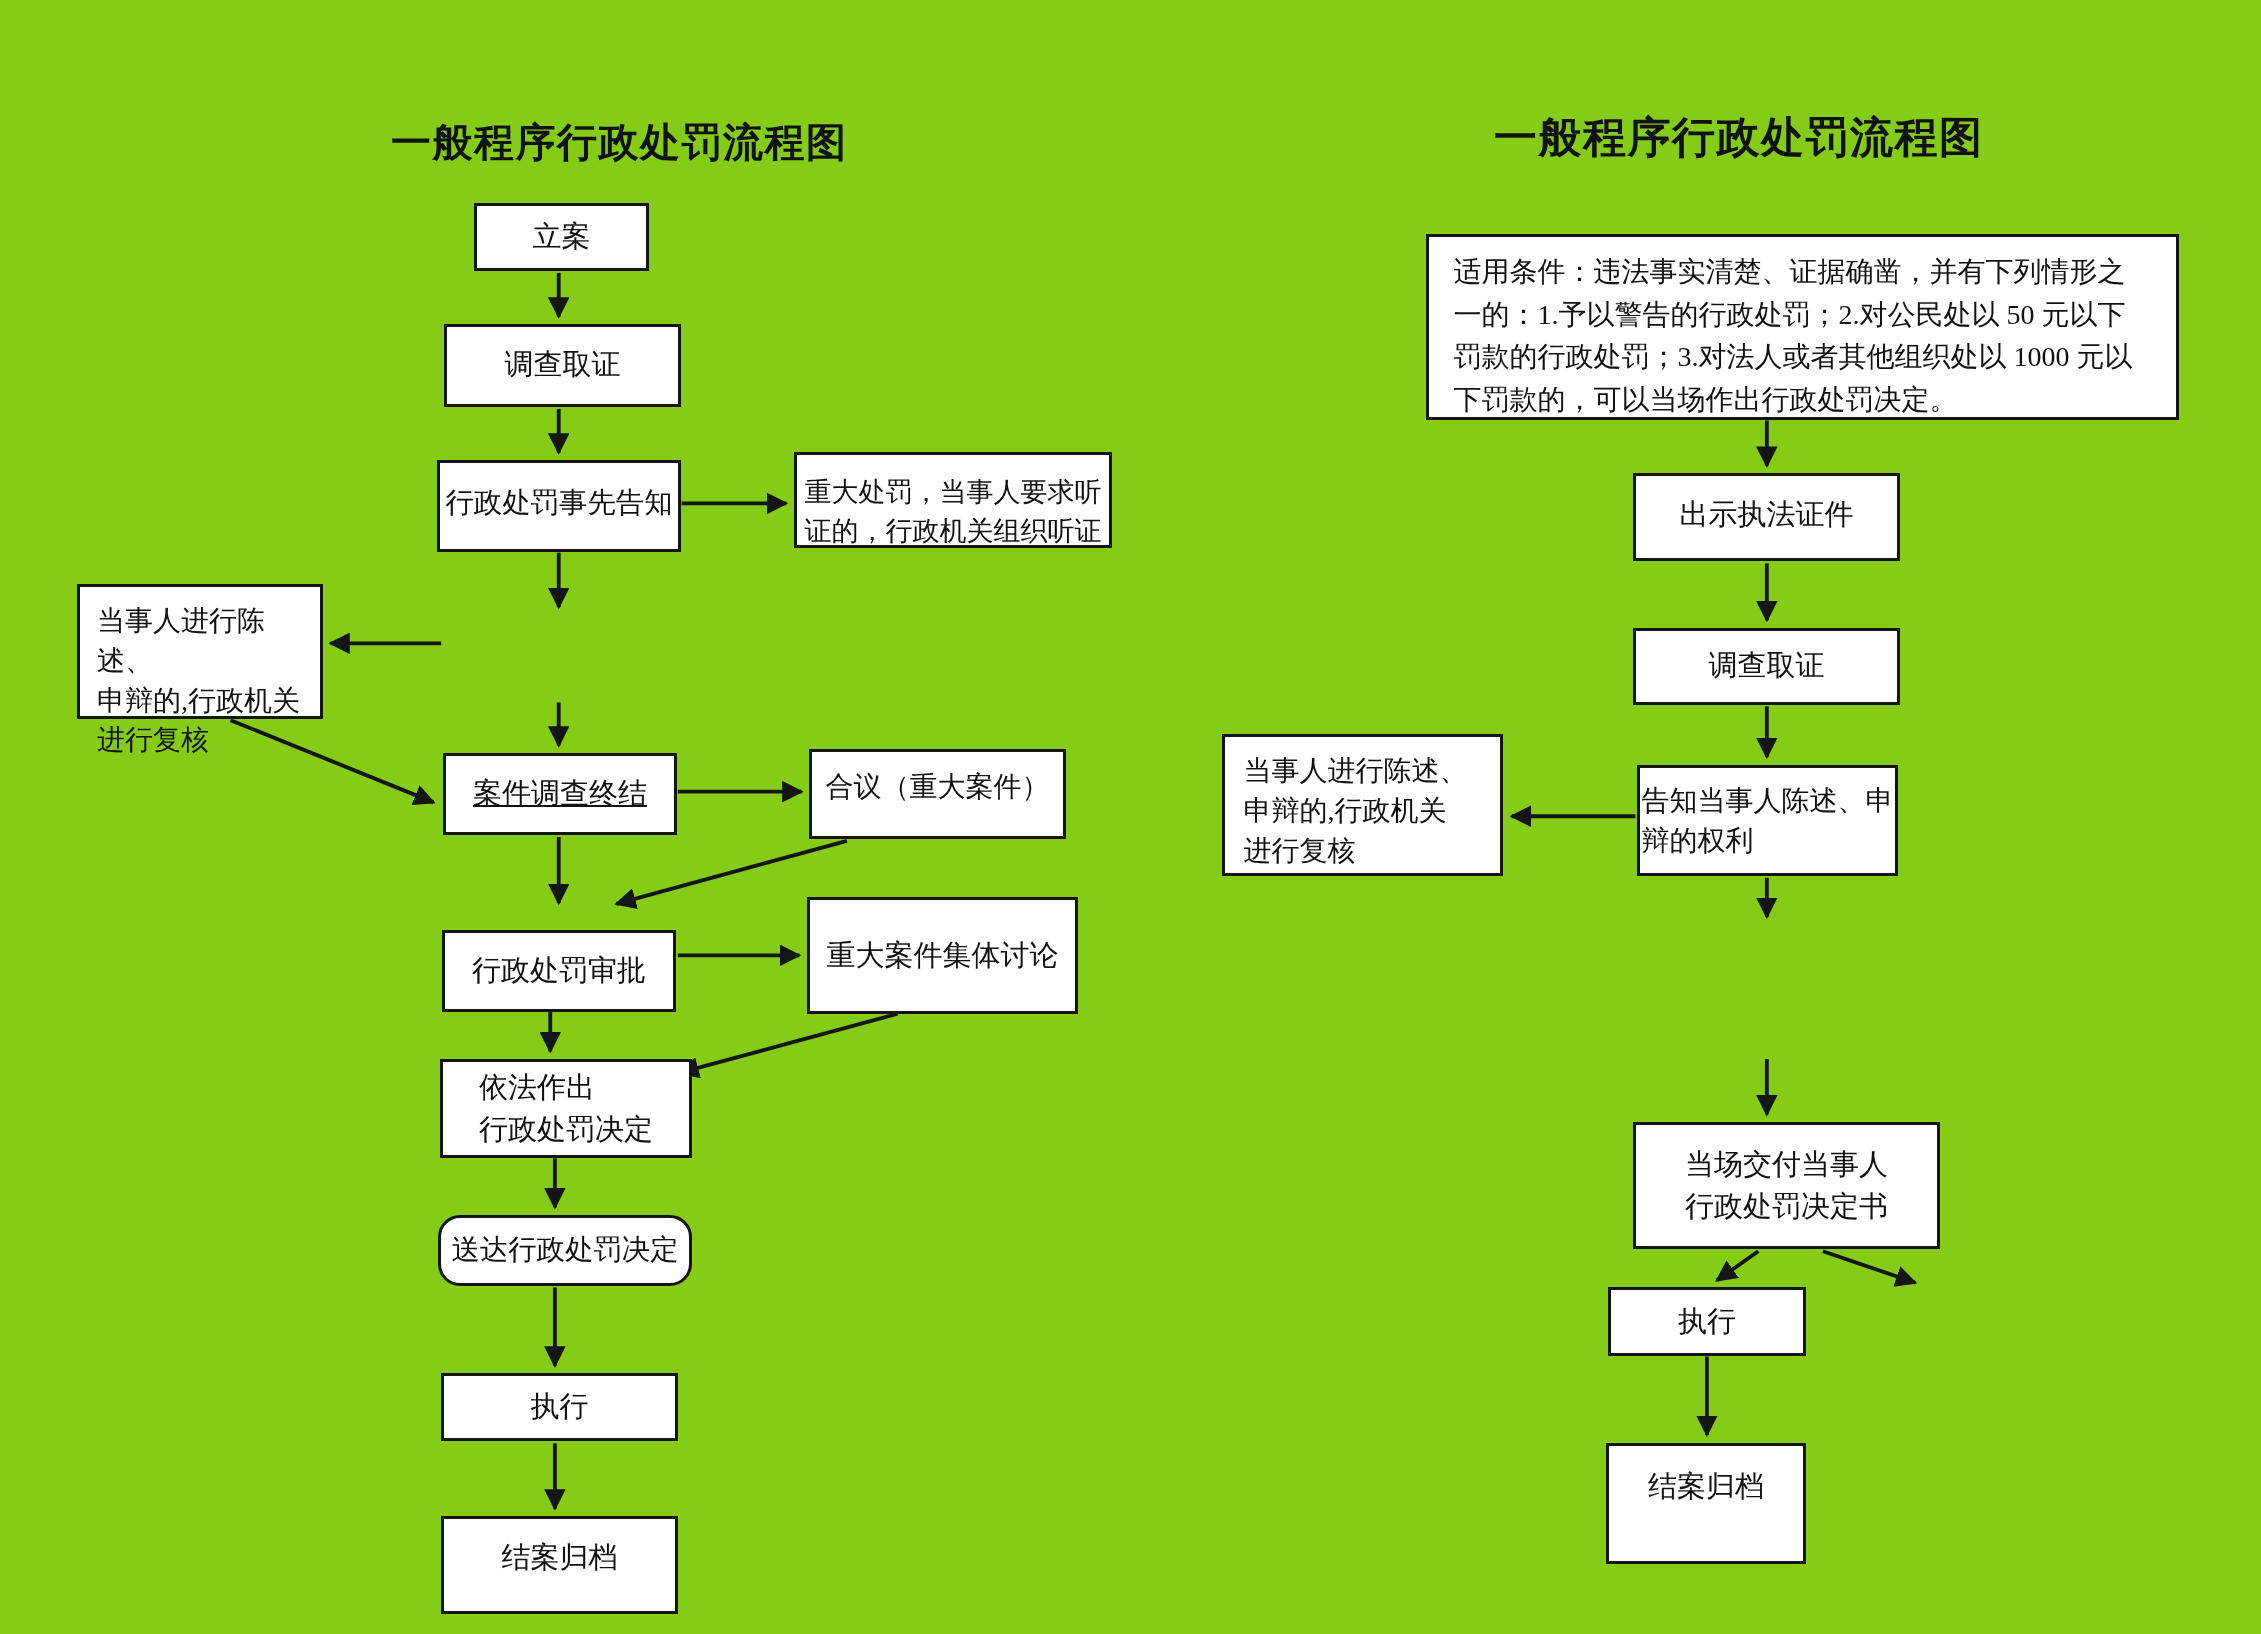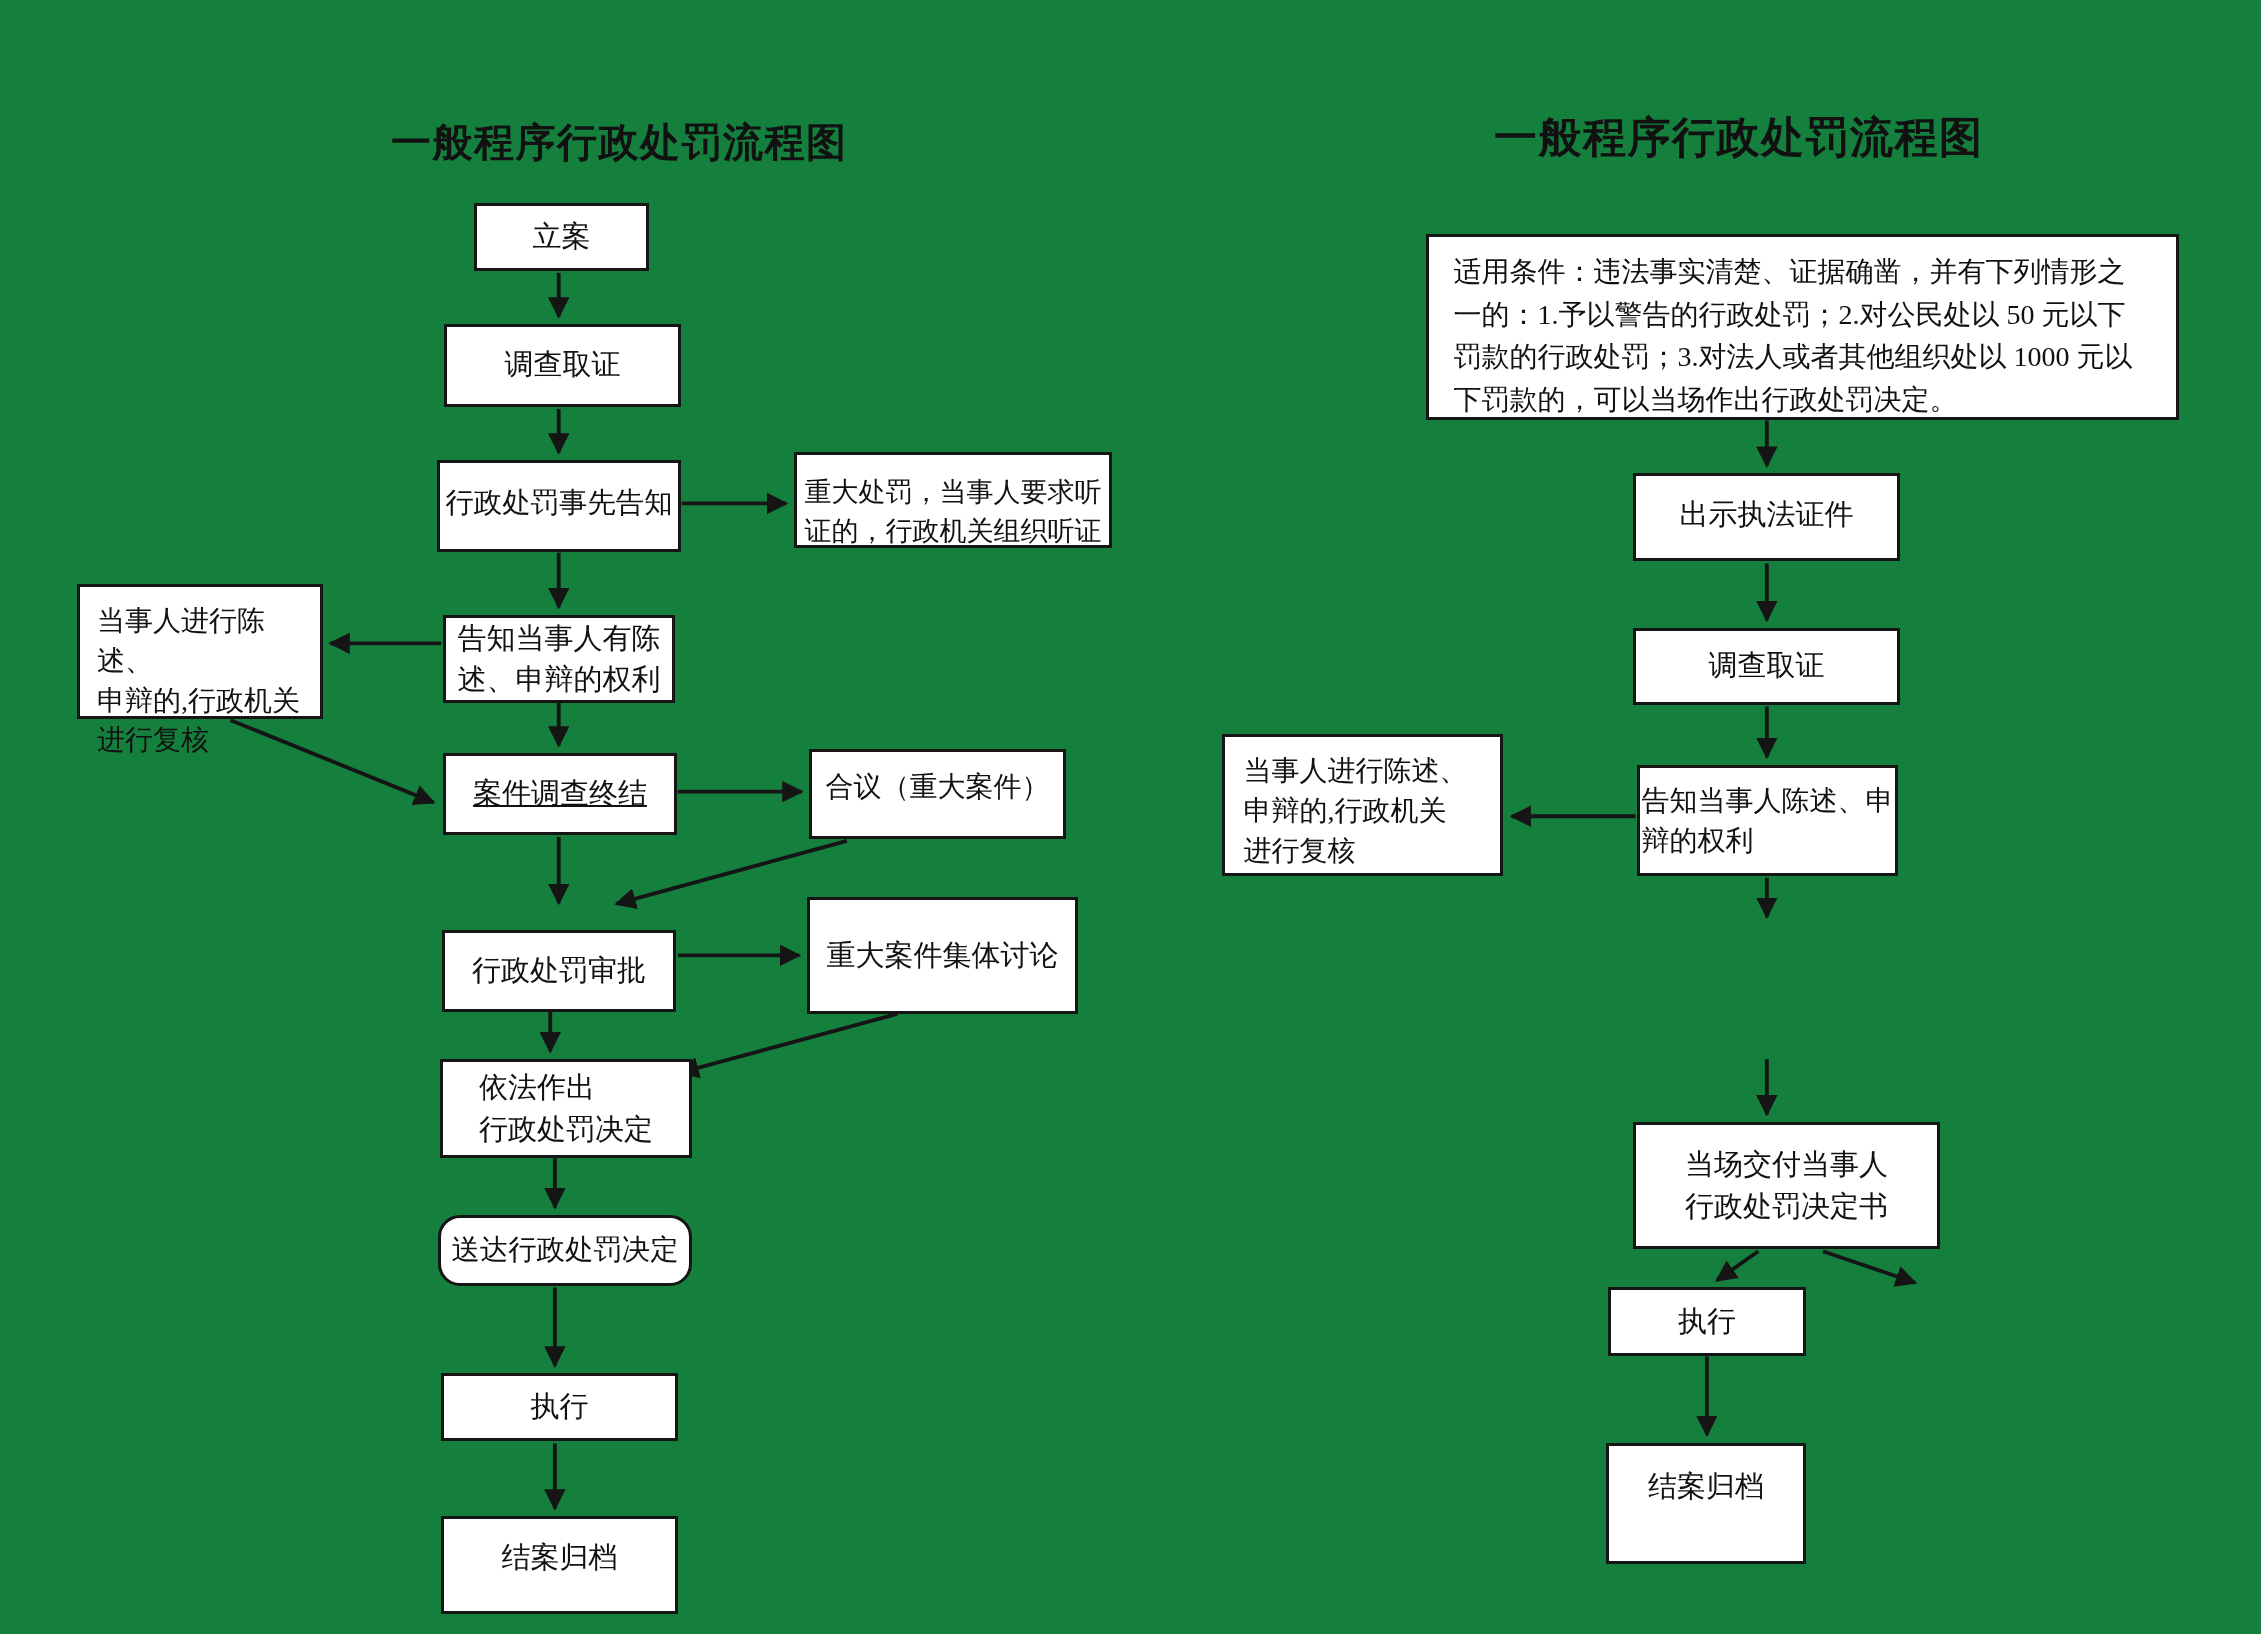--- a/index.html
+++ b/index.html
@@ -1,20 +1,20 @@
 <!DOCTYPE html>
 <html style="font-size:12.3px"><head>
 <meta charset="utf-8">
 <style>
   html,body{margin:0;padding:0;background:#ffffff;}
   #canvas{
     position:relative;
     width:2261px;
     height:1634px;
-    background:#15803d;
+    background:#84cc16;
     font-family:"Liberation Serif","DejaVu Serif",serif;
     color:#111111;
     overflow:hidden;
   }
   .chart-title{
     position:absolute;
     font-family:"Liberation Sans","DejaVu Sans",sans-serif;
     font-weight:700;
     font-size:40px;
     letter-spacing:1.5px;
@@ -94,24 +94,20 @@
 
   <div class="node top" style="left:437px;top:460px;width:244px;height:92px;padding-top:20px;font-size:28.4px;">
     <span>行政处罚事先告知</span>
   </div>
 
   <div class="node top" style="left:794px;top:452px;width:318px;height:96px;padding-top:18.4px;font-size:27px;">
     <span>重大处罚，当事人要求听
 证的，行政机关组织听证</span>
   </div>
 
-  <div class="node" style="left:443px;top:615px;width:232px;height:88px;">
-    <span>告知当事人有陈
-述、申辩的权利</span>
-  </div>
 
   <div class="node top left-text" style="left:77px;top:584px;width:246px;height:135px;padding:14px 10.8px 0 17px;font-size:28px;">
     <span>当事人进行陈述、
 申辩的,行政机关
 进行复核</span>
   </div>
 
   <div class="node top" style="left:443px;top:753px;width:234px;height:82px;padding-top:17px;text-decoration:underline;">
     <span>案件调查终结</span>
   </div>

